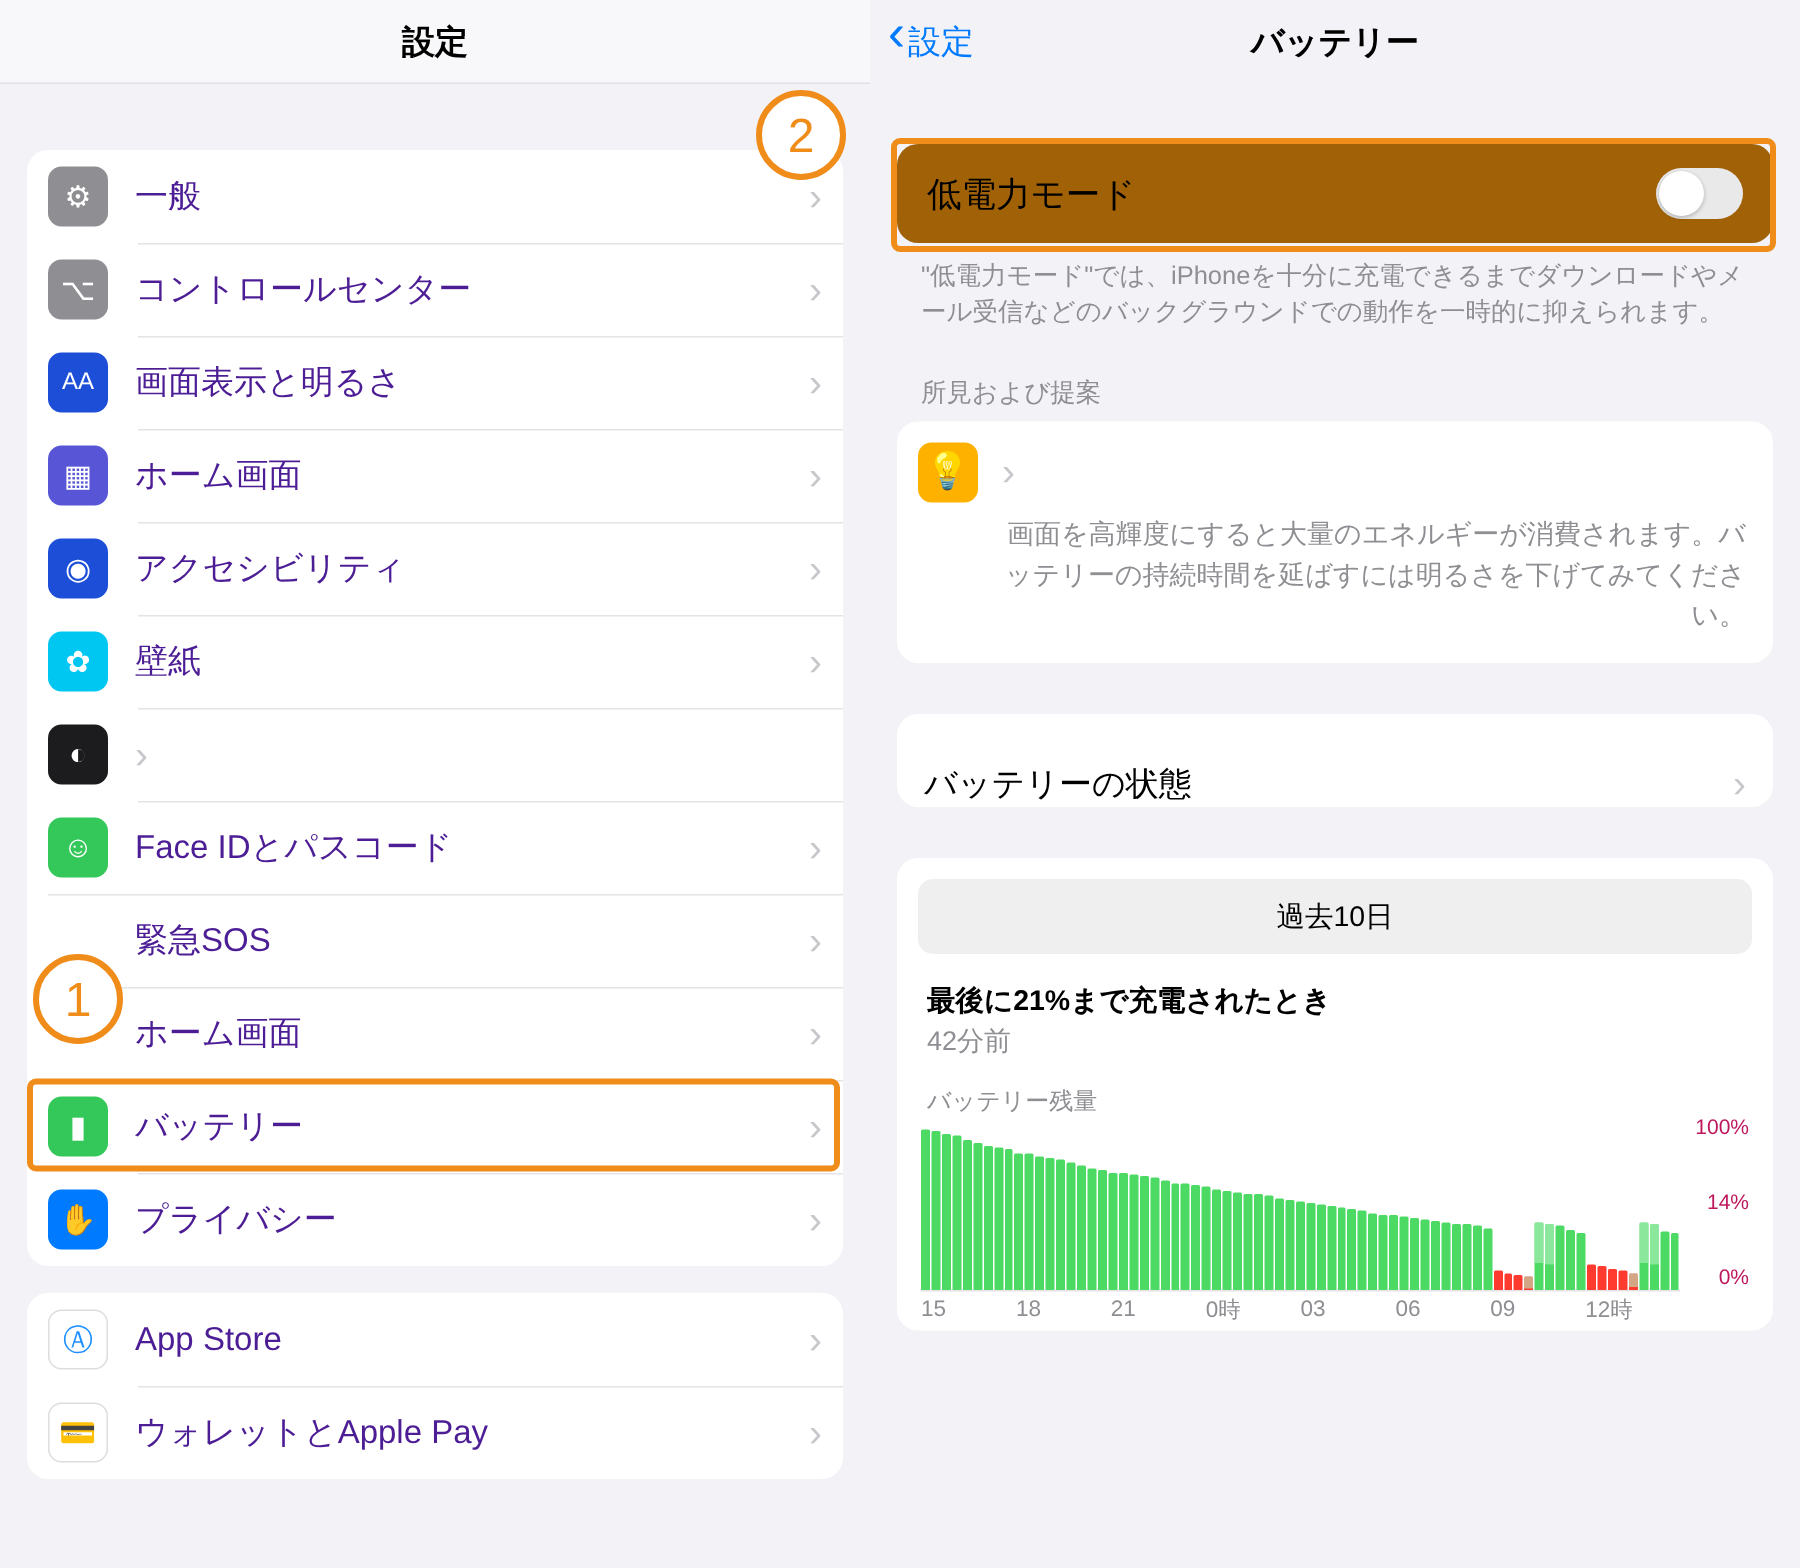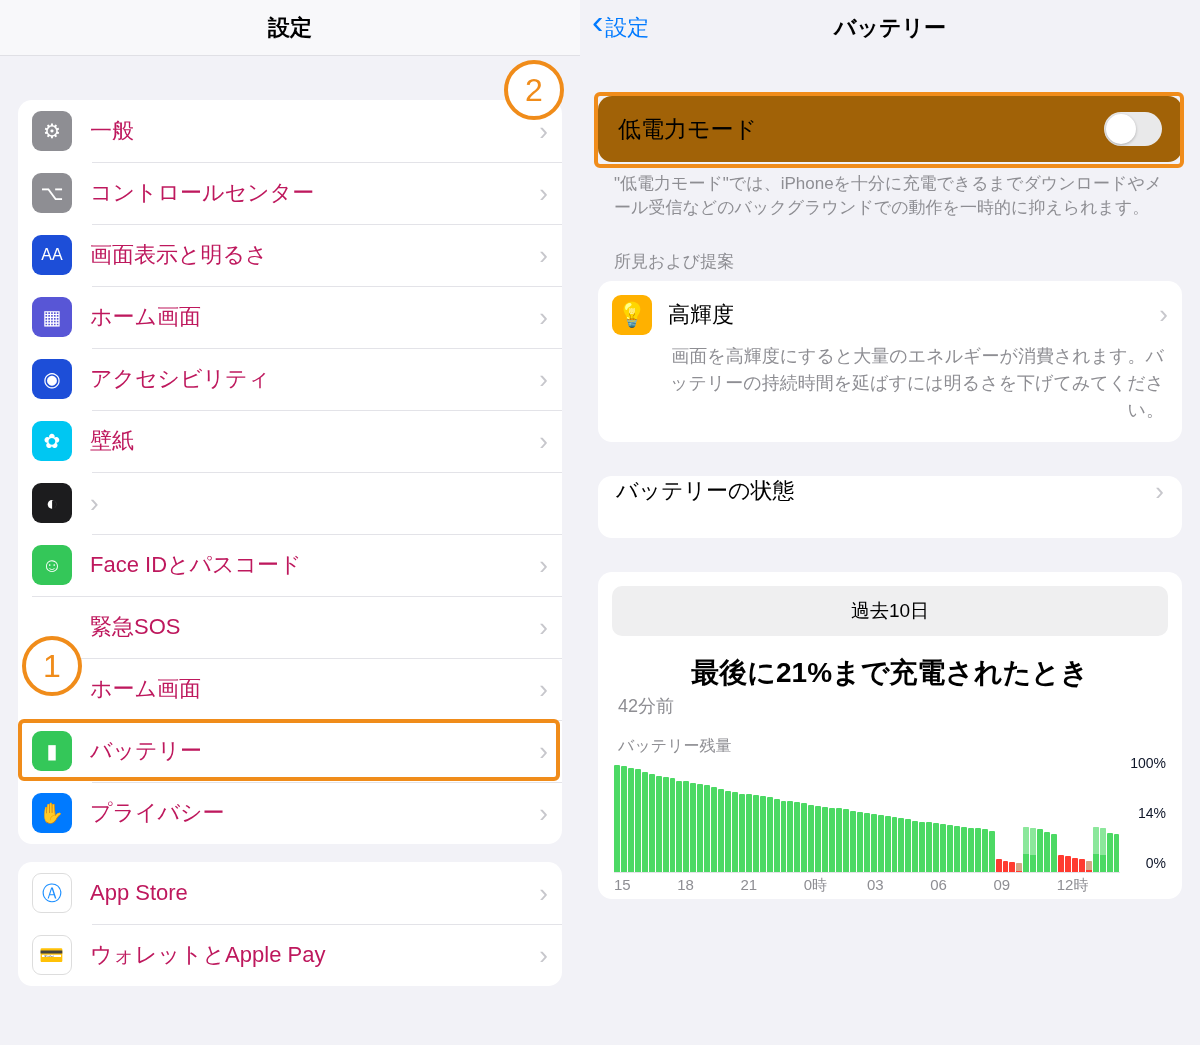--- a/index.html
+++ b/index.html
@@ -19,52 +19,52 @@
   .header { height: 56px; display:flex; align-items:center; justify-content:center; position:relative; background:#f8f8fa; border-bottom:1px solid #e0e0e5;}
   .header-title { font-size: 22px; font-weight: 600; }
   .back { position:absolute; left:12px; color:#007aff; font-size:22px; display:flex; align-items:center; gap:2px; cursor:pointer;}
   .chev-left::before{ content:"‹"; font-size:34px; line-height:0; position:relative; top:-2px; font-weight:300;}
 
   
   .card { background:#fff; border-radius:14px; margin:18px 18px 0 18px; overflow:hidden;}
   .row { display:flex; align-items:center; min-height:62px; padding:0 14px; position:relative; cursor:pointer;}
   .row + .row::before { content:""; position:absolute; left:74px; right:0; top:0; height:1px; background:#e3e3e8;}
   .row-icon { width:40px; height:40px; border-radius:9px; margin-right:18px; display:flex; align-items:center; justify-content:center; color:#fff; flex-shrink:0;}
-  .row-label { font-size:22px; color:#be185d; flex:1; }
+  .row-label { font-size:22px; color:#4c1d95; flex:1; }
   .chev { color:#c7c7cc; font-size:26px; font-weight:300;}
   .row.no-icon + .row.no-icon::before, .row.no-icon::before{ left:14px; }
   .row.no-icon .row-icon{ visibility:hidden; }
 
   
   .right-body{ padding-top:40px; }
   .toggle-row{ display:flex; align-items:center; padding:0 20px; height:66px; background:#a16207; border-radius:14px; margin:0 18px;}
   .toggle-label{ font-size:23px; flex:1;}
   .switch{ width:58px; height:34px; border-radius:17px; background:#e9e9ea; position:relative;}
   .switch::after{ content:""; position:absolute; width:30px; height:30px; border-radius:50%; background:#fff; top:2px; left:2px; box-shadow:0 1px 3px rgba(0,0,0,.25);}
   .desc{ font-size:17px; color:#8e8e93; padding:10px 34px 0 34px; line-height:1.4;}
   .section-header{ font-size:17px; color:#8e8e93; padding:30px 34px 8px;}
   .sugg-card{ background:#fff; border-radius:14px; margin:0 18px; padding:0;}
   .sugg-top{ display:flex; align-items:center; padding:14px 14px 8px 14px;}
   .sugg-icon{ width:40px; height:40px; border-radius:9px; background:#ffb100; margin-right:16px; display:flex;align-items:center;justify-content:center; color:#fff; font-size:24px;}
   .sugg-title{ font-size:22px; flex:1;}
   .sugg-body{ font-size:18px; color:#8e8e93; padding:0 18px 18px 70px; line-height:1.5;text-align:right;}
-  .health-row{ background:#fff; border-radius:14px; margin:34px 18px 0; height:62px; display:flex; align-items:flex-start; padding:0 18px; font-size:22px; cursor:pointer;}
+  .health-row{ background:#fff; border-radius:14px; margin:34px 18px 0; height:62px; display:flex; align-items:flex-end; padding:0 18px; font-size:22px; cursor:pointer;}
   .health-row .chev{ margin-left:auto;}
   .usage-card{ background:#fff; border-radius:14px; margin:34px 18px 0; padding:14px 14px 8px;}
   .seg{ display:flex; background:#efeff0; border-radius:10px; padding:2px; margin-bottom:18px;}
   .seg-item{ flex:1; text-align:center; padding:10px 0; font-size:19px; border-radius:8px; cursor:pointer;}
   .seg-item.active{ background:#fff; font-weight:600; box-shadow:0 1px 3px rgba(0,0,0,.12);}
-  .charge-title{ font-size:28px; font-weight:600; padding:0 6px;text-align:center;}
+  .charge-title{ font-size:19px; font-weight:600; padding:0 6px;}
   .charge-sub{ font-size:18px; color:#8e8e93; padding:2px 6px 10px;}
   .chart-label{ font-size:16px; color:#8e8e93; padding:8px 6px 4px;}
   .chart-wrap{ position:relative; height:130px; margin:0 2px; }
   .chart-area{ position:absolute; left:0; right:46px; top:0; bottom:18px; display:flex; align-items:flex-end; gap:1px; border-bottom:1px solid #e3e3e8;}
   .bar{ flex:1; background:#4cd964; border-radius:1px 1px 0 0;}
   .bar.low{ background:#ff3b30; }
-  .ylab{ position:absolute; right:0; font-size:14px; color:#0f172a;}
+  .ylab{ position:absolute; right:0; font-size:14px; color:#be185d;}
   .xaxis{ position:absolute; left:0; right:46px; bottom:-4px; display:flex;}
   .xaxis span{ flex:1; font-size:15px; color:#8e8e93; text-align:left;}
 
   
   .anno-circle{ position:absolute; width:60px; height:60px; border:4px solid #f08c1a; border-radius:50%; color:#f08c1a; font-size:32px; font-weight:400; display:flex; align-items:center; justify-content:center; background:#fff; z-index:50;}
   .anno-box{ position:absolute; border:4px solid #f08c1a; border-radius:6px; z-index:40; pointer-events:none;}
 
   
   .ic-gray{background:#8e8e93;} .ic-gray2{background:#8e8e93;}
   .ic-blue{background:#1d4ed8;} .ic-purple{background:#5856d6;}
@@ -174,21 +174,20 @@
       <div class="toggle-label">低電力モード</div>
       <div class="switch"></div>
     </div>
     <div class="anno-box" style="left:14px; top:92px; width:590px; height:76px;"></div>
     <div class="desc">"低電力モード"では、iPhoneを十分に充電できるまでダウンロードやメール受信などのバックグラウンドでの動作を一時的に抑えられます。</div>
 
     <div class="section-header">所見および提案</div>
     <div class="sugg-card">
       <div class="sugg-top">
         <div class="sugg-icon">💡</div>
-        <div class="sugg-title">高輝度</div>
         <div class="chev">›</div>
       </div>
       <div class="sugg-body">画面を高輝度にすると大量のエネルギーが消費されます。バッテリーの持続時間を延ばすには明るさを下げてみてください。</div>
     </div>
 
     <div class="health-row">
       <span>バッテリーの状態</span>
       <span class="chev">›</span>
     </div>
 

